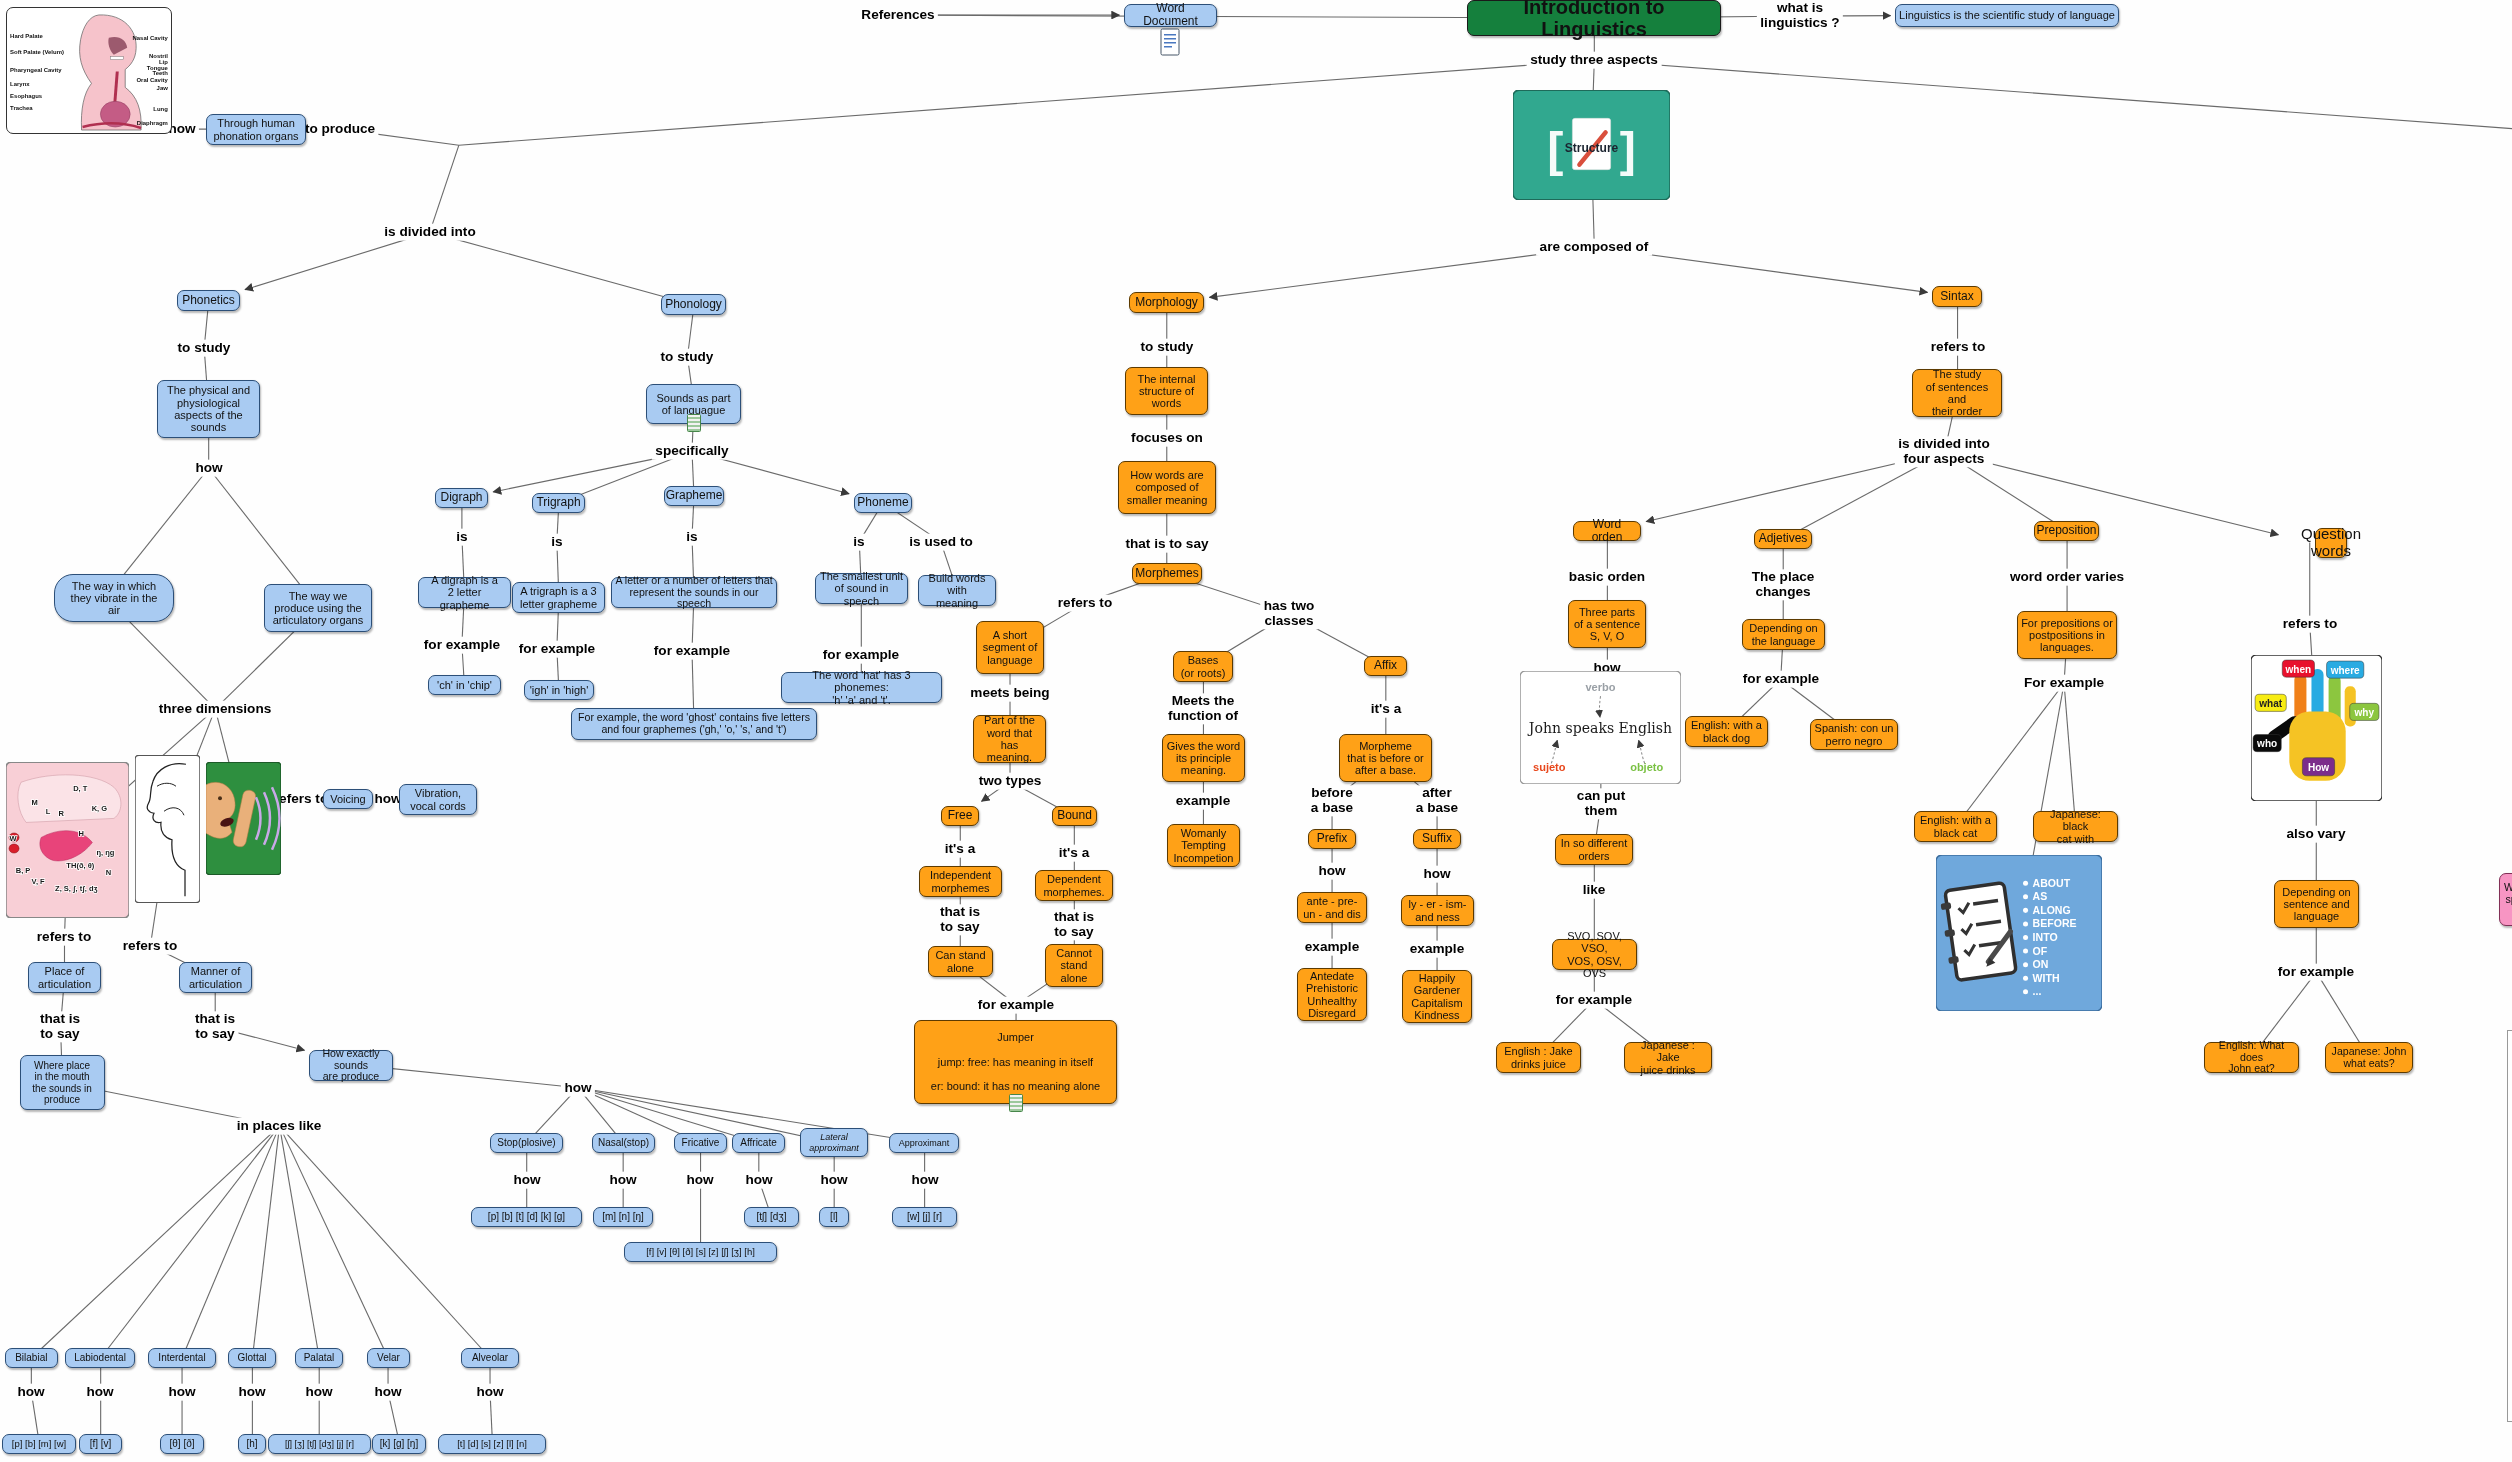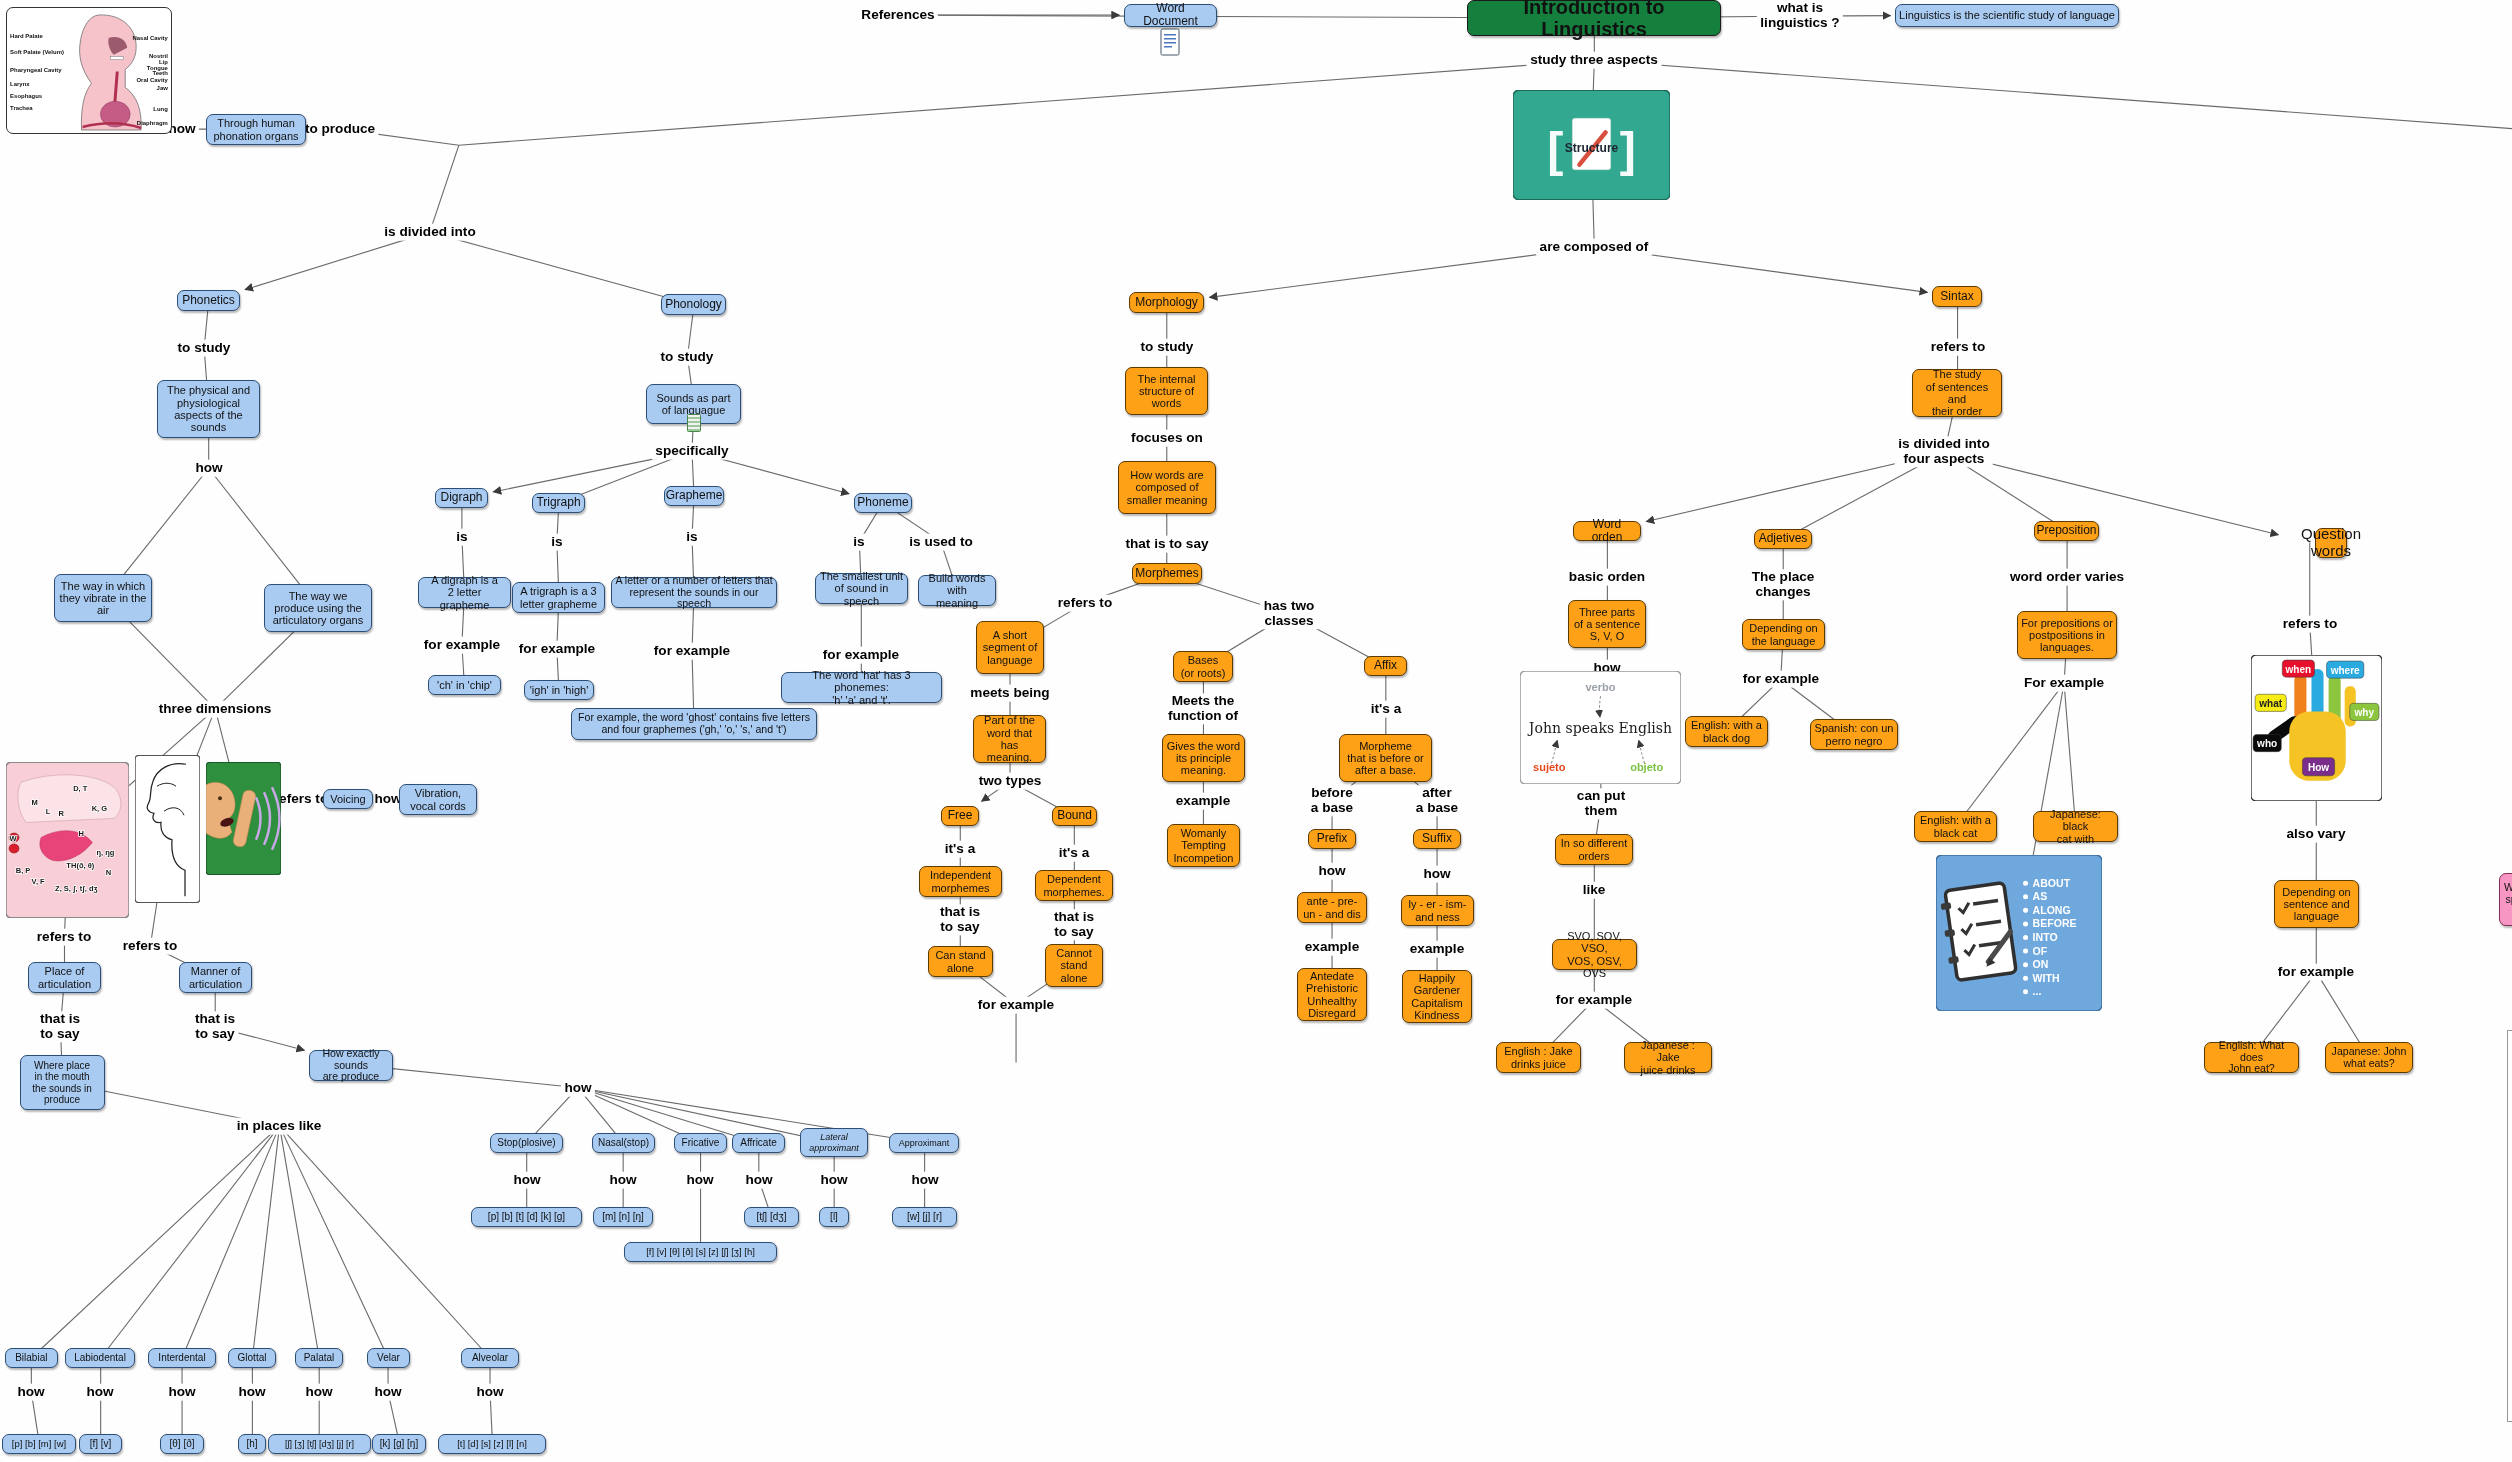--- a/index.html
+++ b/index.html
@@ -306,21 +306,21 @@
     <div class="label" style="left: 204px; top: 348px;">to study</div>
     <div class="node blue" style="left: 157px; top: 380px; width: 103px; height: 58px; font-size: 11px;"><span>The physical and
 physiological
 aspects of the
 sounds</span></div>
     <div class="label" style="left: 687px; top: 357px;">to study</div>
     <div class="node blue" style="left: 646px; top: 384px; width: 95px; height: 40px; font-size: 11px;"><span>Sounds as part
 of languague</span><div class="media-icon"></div></div>
     <div class="label" style="left: 692px; top: 451px;">specifically</div>
     <div class="label" style="left: 209px; top: 468px;">how</div>
-    <div class="node blue" style="left: 54px; top: 574px; width: 98px; height: 48px; font-size: 11px;"><span>The way in which
+    <div class="node blue" style="left: 54px; top: 574px; width: 120px; height: 48px; font-size: 11px; border-radius: 19px;"><span>The way in which
 they vibrate in the
 air</span></div>
     <div class="node blue" style="left: 264px; top: 584px; width: 108px; height: 48px; font-size: 11px;"><span>The way we
 produce using the
 articulatory organs</span></div>
     <div class="label" style="left: 215px; top: 709px;">three dimensions</div>
     <div class="node blue" style="left: 435px; top: 488px; width: 53px; height: 20px;"><span>Digraph</span></div>
     <div class="node blue" style="left: 532px; top: 493px; width: 53px; height: 20px;"><span>Trigraph</span></div>
     <div class="node blue" style="left: 664px; top: 486px; width: 60px; height: 20px;"><span>Grapheme</span></div>
     <div class="node blue" style="left: 854px; top: 493px; width: 58px; height: 20px;"><span>Phoneme</span></div>
@@ -480,20 +480,25 @@
 alone</span></div>
     <div class="label" style="left: 1074px; top: 853px;">it's a</div>
     <div class="node orange" style="left: 1035px; top: 870px; width: 78px; height: 31px; font-size: 11px;"><span>Dependent
 morphemes.</span></div>
     <div class="label" style="left: 1074px; top: 925px;">that is
 to say</div>
     <div class="node orange" style="left: 1045px; top: 944px; width: 58px; height: 43px; font-size: 11px;"><span>Cannot
 stand
 alone</span></div>
     <div class="label" style="left: 1016px; top: 1005px;">for example</div>
+    <div class="node orange" style="left: 914px; top: 1020px; width: 203px; height: 84px; font-size: 11px;"><span>Jumper
+
+jump: free: has meaning in itself
+
+er: bound: it has no meaning alone</span><div class="media-icon"></div></div>
     <div class="label" style="left: 1289px; top: 614px;">has two
 classes</div>
     <div class="node orange" style="left: 1173px; top: 651px; width: 60px; height: 31px; font-size: 11px;"><span>Bases
 (or roots)</span></div>
     <div class="node orange" style="left: 1364px; top: 656px; width: 43px; height: 20px;"><span>Affix</span></div>
     <div class="label" style="left: 1203px; top: 709px;">Meets the
 function of</div>
     <div class="node orange" style="left: 1162px; top: 734px; width: 83px; height: 48px; font-size: 11px;"><span>Gives the word
 its principle
 meaning.</span></div>

